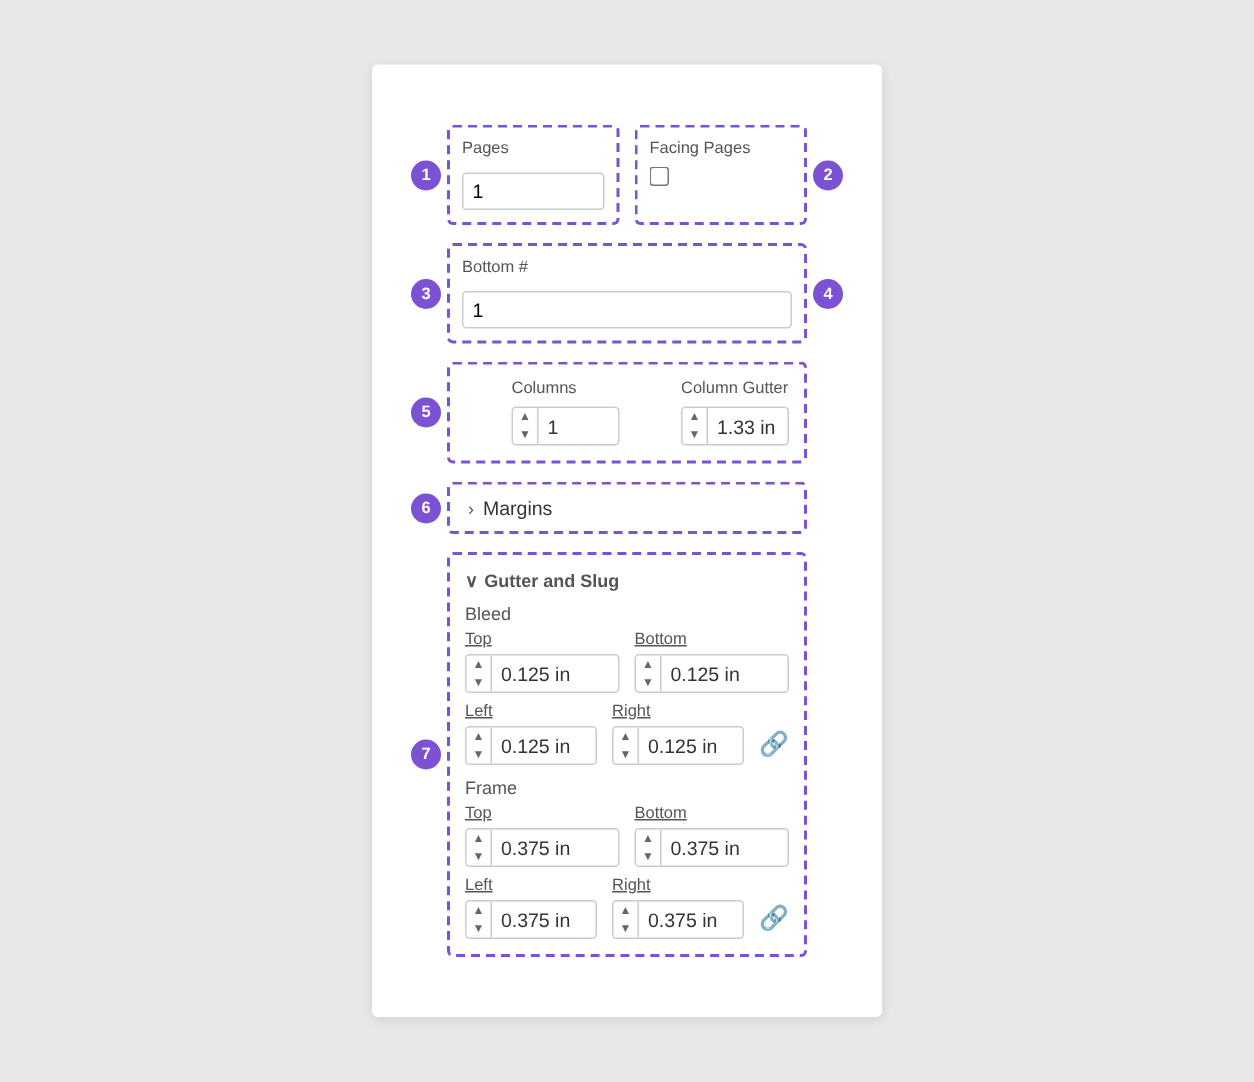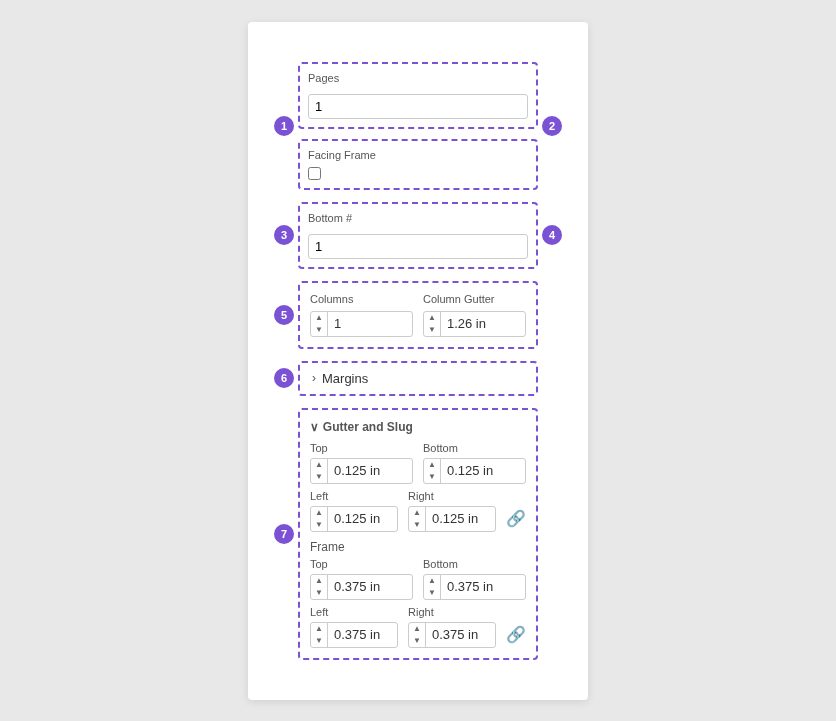--- a/index.html
+++ b/index.html
@@ -21,21 +21,20 @@
       box-shadow: 0 2px 8px rgba(0,0,0,0.1);
     }
     .section-label {
       font-size: 11px;
       color: #555;
       margin-bottom: 6px;
     }
     .row-two {
       display: flex;
       gap: 10px;
-      flex-direction: column;
     }
     .half {
       flex: 1;
       border: 2px dashed #7b52d3;
       border-radius: 4px;
       padding: 8px;
       position: relative;
     }
     .input-text {
       width: 100%;
@@ -88,20 +87,21 @@
       padding: 10px;
       position: relative;
       margin-bottom: 12px;
     }
     .columns-row {
       display: flex;
       gap: 10px;
     }
     .col-field {
       flex: 1;
+      margin-left: 31px;
     }
     .margins-row {
       border: 2px dashed #7b52d3;
       border-radius: 4px;
       padding: 8px 12px;
       position: relative;
       margin-bottom: 12px;
       display: flex;
       align-items: center;
       cursor: pointer;
@@ -142,20 +142,21 @@
       gap: 10px;
       align-items: flex-end;
     }
     .bleed-field {
       flex: 1;
     }
     .bleed-field-label {
       font-size: 11px;
       color: #555;
       margin-bottom: 2px;
+      text-decoration: underline;
     }
     .link-icon {
       color: #7b52d3;
       font-size: 16px;
       cursor: pointer;
       align-self: flex-end;
       padding-bottom: 4px;
     }
     .main-area {
       padding: 20px 30px;
@@ -169,21 +170,21 @@
 
     <div style="position:relative; margin-bottom:12px;">
       <div style="position:absolute;left:-24px;top:50%;transform:translateY(-50%);background:#7b52d3;color:#fff;border-radius:50%;width:20px;height:20px;font-size:11px;display:flex;align-items:center;justify-content:center;font-weight:bold;z-index:10;">1</div>
       <div style="position:absolute;right:-24px;top:50%;transform:translateY(-50%);background:#7b52d3;color:#fff;border-radius:50%;width:20px;height:20px;font-size:11px;display:flex;align-items:center;justify-content:center;font-weight:bold;z-index:10;">2</div>
       <div class="row-two">
         <div class="half">
           <div class="section-label">Pages</div>
           <input class="input-text" type="text" value="1" style="">
         </div>
         <div class="half">
-          <div class="section-label">Facing Frame</div>
+          <div class="section-label">Facing Pages</div>
           <div class="checkbox-wrap">
             <input type="checkbox" style="">
           </div>
         </div>
       </div>
     </div>
 
     <div style="position:relative; margin-bottom:12px;">
       <div style="position:absolute;left:-24px;top:50%;transform:translateY(-50%);background:#7b52d3;color:#fff;border-radius:50%;width:20px;height:20px;font-size:11px;display:flex;align-items:center;justify-content:center;font-weight:bold;z-index:10;">3</div>
       <div style="position:absolute;right:-24px;top:50%;transform:translateY(-50%);background:#7b52d3;color:#fff;border-radius:50%;width:20px;height:20px;font-size:11px;display:flex;align-items:center;justify-content:center;font-weight:bold;z-index:10;">4</div>
@@ -209,21 +210,21 @@
               <div class="spinner-value">1</div>
             </div>
           </div>
           <div class="col-field">
             <div class="section-label">Column Gutter</div>
             <div class="spinner-wrap">
               <div class="spinner-arrows">
                 <span>▲</span>
                 <span>▼</span>
               </div>
-              <div class="spinner-value">1.26 in</div>
+              <div class="spinner-value">1.33 in</div>
             </div>
           </div>
         </div>
       </div>
     </div>
 
     <div style="position:relative; margin-bottom:12px;">
       <div style="position:absolute;left:-24px;top:50%;transform:translateY(-50%);background:#7b52d3;color:#fff;border-radius:50%;width:20px;height:20px;font-size:11px;display:flex;align-items:center;justify-content:center;font-weight:bold;z-index:10;">6</div>
       <div class="margins-row">
         <span class="chevron">›</span>
@@ -232,20 +233,21 @@
     </div>
 
     <div style="position:relative;">
       <div style="position:absolute;left:-24px;top:50%;transform:translateY(-50%);background:#7b52d3;color:#fff;border-radius:50%;width:20px;height:20px;font-size:11px;display:flex;align-items:center;justify-content:center;font-weight:bold;z-index:10;">7</div>
       <div class="bleed-slug-box">
         <div class="section-title">
           <span>∨</span>
           <span>Gutter and Slug</span>
         </div>
 
+        <div class="sub-section-title">Bleed</div>
         <div class="bleed-grid">
           <div class="bleed-row">
             <div class="bleed-field">
               <div class="bleed-field-label">Top</div>
               <div class="spinner-wrap">
                 <div class="spinner-arrows">
                   <span>▲</span>
                   <span>▼</span>
                 </div>
                 <div class="spinner-value">0.125 in</div>

